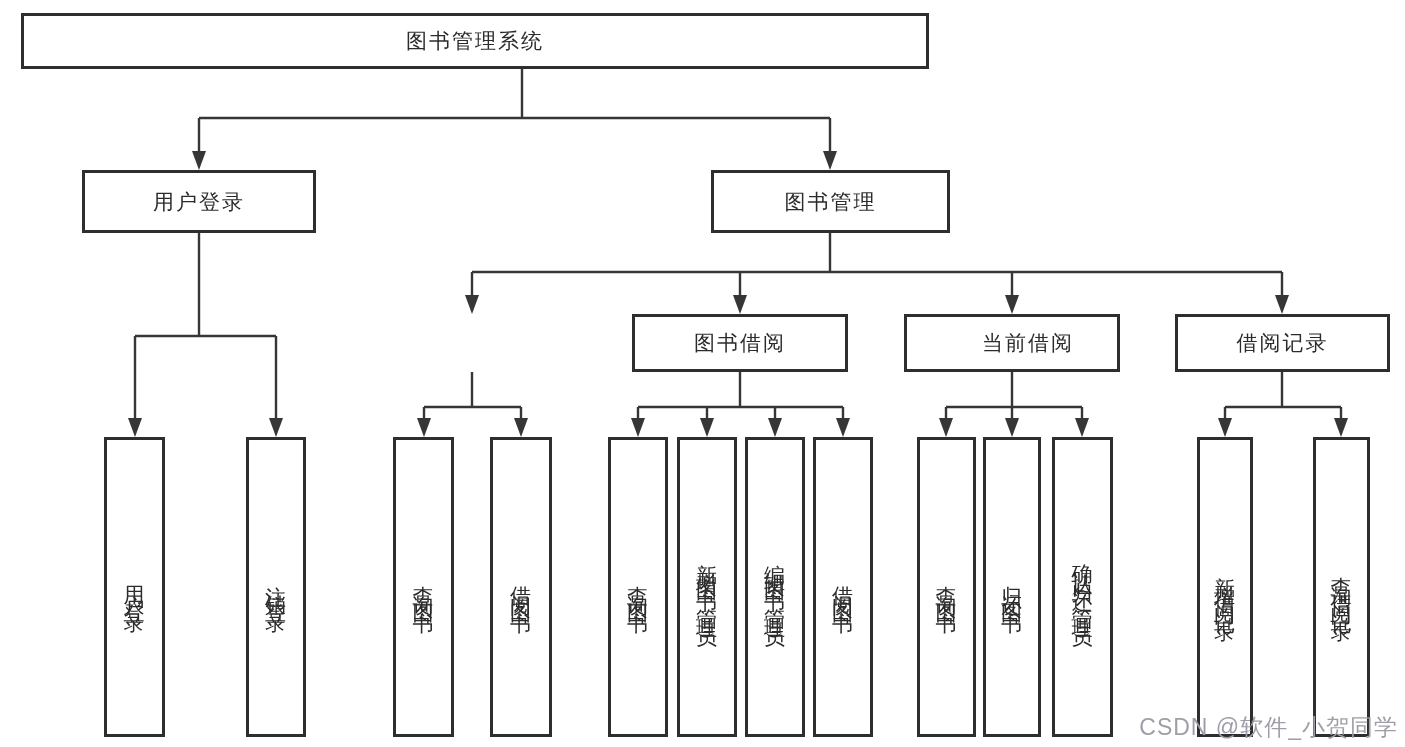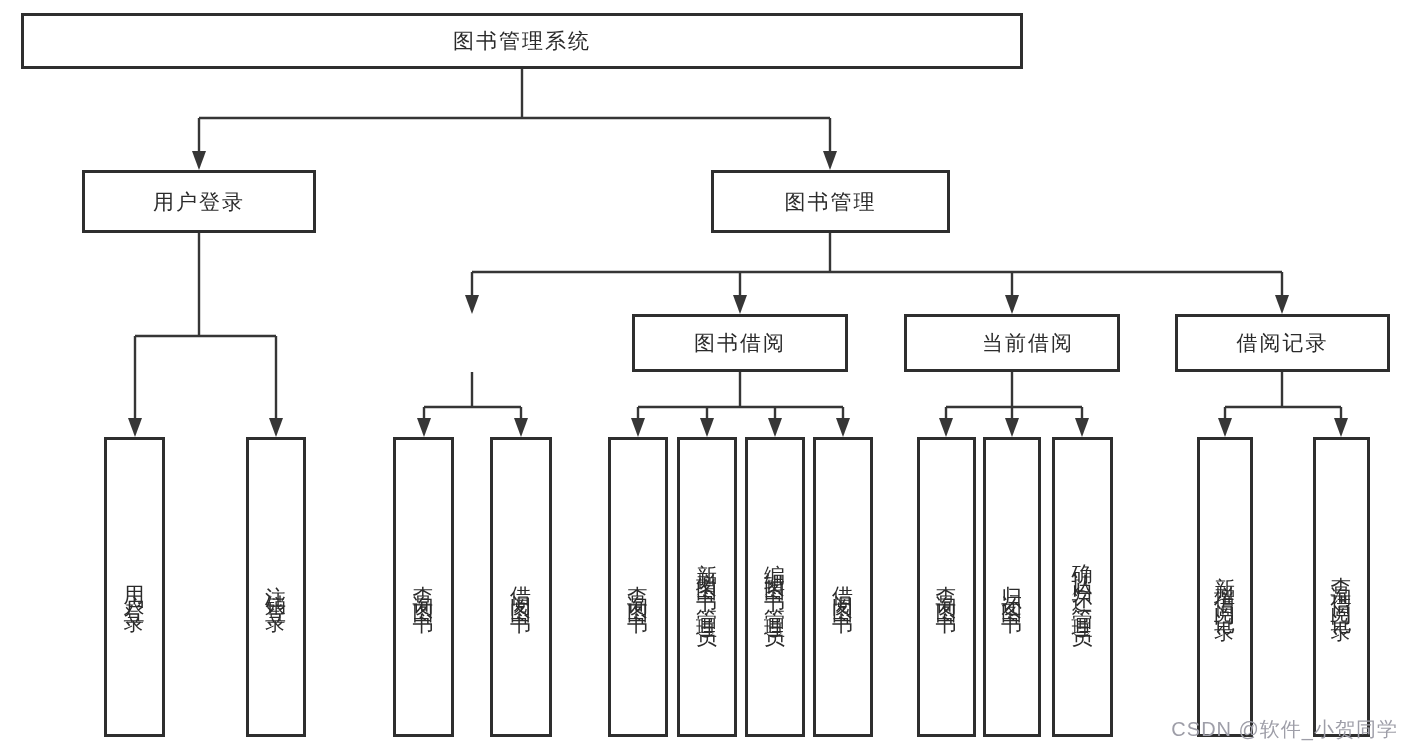--- a/index.html
+++ b/index.html
@@ -30,21 +30,21 @@
   .node.v{
     writing-mode:vertical-rl;
     text-orientation:mixed;
     letter-spacing:9px;
     white-space:normal;
     line-height:1;
     font-size:21px;
   }
   .watermark{
     position:absolute;right:7px;bottom:4px;z-index:5;
-    font-size:20px;letter-spacing:1px;
+    font-size:23px;letter-spacing:1px;
     color:var(--watermark);
     white-space:nowrap;
   }
 </style>
 </head>
 <body>
 
 <div class="canvas">
 
   <svg class="connectors" viewBox="0 0 1405 747" xmlns="http://www.w3.org/2000/svg" aria-hidden="true">
@@ -73,21 +73,21 @@
       <polygon points="768,418 782,418 775,437"></polygon>
       <polygon points="836,418 850,418 843,437"></polygon>
       <polygon points="939,418 953,418 946,437"></polygon>
       <polygon points="1005,418 1019,418 1012,437"></polygon>
       <polygon points="1075,418 1089,418 1082,437"></polygon>
       <polygon points="1218,418 1232,418 1225,437"></polygon>
       <polygon points="1334,418 1348,418 1341,437"></polygon>
     </g>
   </svg>
 
-  <div class="node" style="left:21px;top:13px;width:1002px;height:56px;">图书管理系统</div>
+  <div class="node" style="left:21px;top:13px;width:908px;height:56px;">图书管理系统</div>
 
   <div class="node" style="left:82px;top:170px;width:234px;height:63px;">用户登录</div>
   <div class="node" style="left:711px;top:170px;width:239px;height:63px;font-family:Liberation Mono, monospace;">图书管理</div>
 
   <div class="node" style="left:632px;top:314px;width:216px;height:58px;text-align:right;">图书借阅</div>
   <div class="node" style="left:904px;top:314px;width:216px;height:58px;padding-left:32px;">当前借阅</div>
   <div class="node" style="left:1175px;top:314px;width:215px;height:58px;">借阅记录</div>
 
   <div class="node v" style="left:104px;top:437px;width:61px;height:300px;">用户登录</div>
   <div class="node v" style="left:246px;top:437px;width:60px;height:300px;">注销登录</div>

